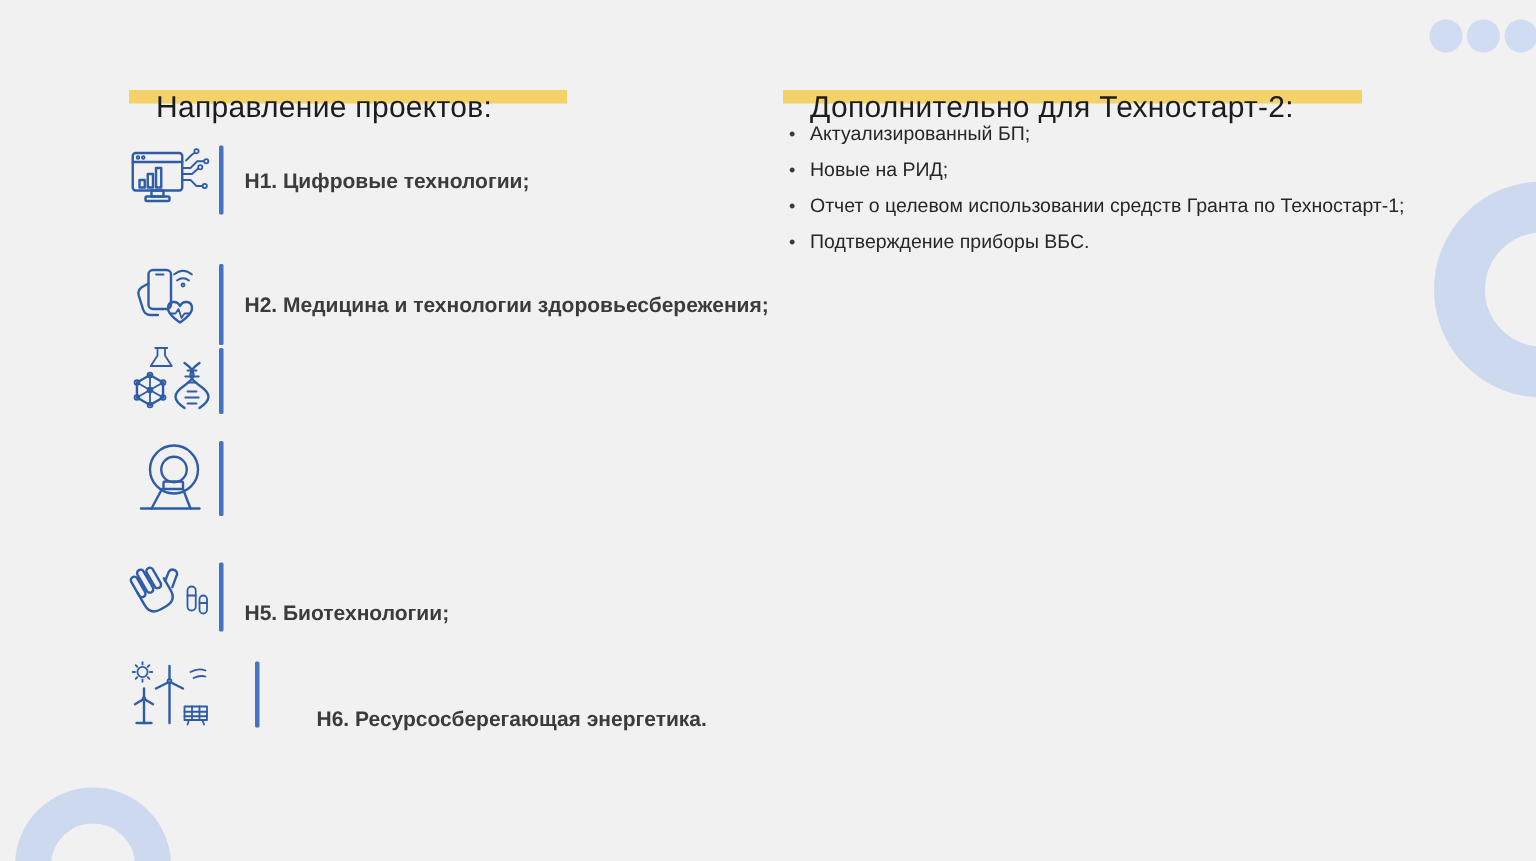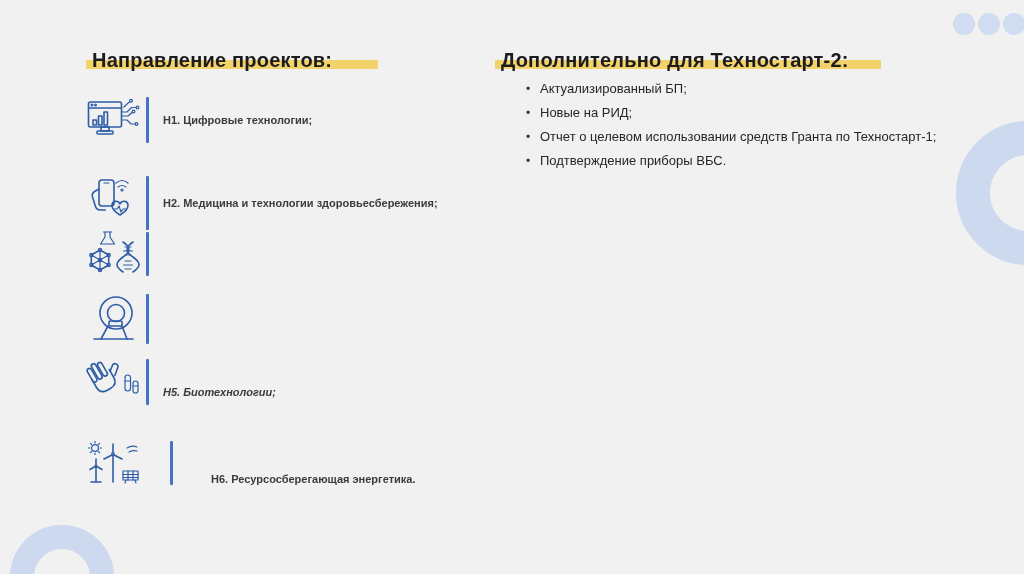--- a/index.html
+++ b/index.html
@@ -11,33 +11,33 @@
   }
   
   .deco-dot{position:absolute;width:22px;height:22px;border-radius:50%;background:#cfdcf1;}
   .deco-ring{position:absolute;border-radius:50%;border-style:solid;border-color:#cdd9ee;background:transparent;}
   .ring-right{width:76px;height:76px;border-width:34px;left:956px;top:121px;}
   .ring-bottom-left{width:56px;height:56px;border-width:24px;left:10px;top:525px;}
   
   .heading-wrap{position:absolute;top:44px;}
   .heading-wrap .hl{position:absolute;left:-2px;top:16px;height:9px;background:#f2d269;z-index:0;}
   .heading-wrap h2{
-    position:relative;z-index:1;margin:4px;font-size:20px;line-height:24px;
-    font-weight:700;color:#1c1c1c;letter-spacing:.2px;white-space:nowrap;
+    position:relative;z-index:1;margin:16px;font-size:20px;line-height:24px;
+    font-weight:400;color:#1c1c1c;letter-spacing:.2px;white-space:nowrap;
   }
   .left-heading{left:88px;}
   .left-heading .hl{width:292px;}
-  .right-heading{left:497px;}
+  .right-heading{left:524px;}
   .right-heading .hl{width:386px;}
   
   .item{position:absolute;left:86px;width:490px;display:flex;align-items:center;}
   .icon-box{width:56px;flex:0 0 56px;display:flex;align-items:center;justify-content:center;}
   .divider{width:3px;align-self:stretch;margin:1px 0 1px 4px;background:#4472c4;border-radius:1px;}
   .item-label{
-    margin-left:14px;font-size:11px;line-height:18px;font-weight:700;color:#3b3b3b;
+    margin-left:14px;font-size:14px;line-height:18px;font-weight:700;color:#3b3b3b;
     white-space:nowrap;
   }
   .item-label .indent{padding-left:9px;}
   
   .bullets{position:absolute;left:526px;top:81px;margin:0;padding:0;list-style:none;width:460px;}
   .bullets li{
     display:flex;align-items:flex-start;margin-bottom:8px;
     font-size:13px;line-height:16px;color:#262626;white-space:nowrap;
   }
   .bullets li .b{width:14px;flex:0 0 14px;font-size:12px;color:#3a3a3a;}
@@ -143,21 +143,21 @@
       <circle cx="30" cy="20" r="8.5"></circle>
       <rect x="23" y="28" width="13" height="5" rx="1"></rect>
       <path d="M15 46 l7 -13 M41 46 l-5 -13"></path>
       <line x1="8" y1="46" x2="47" y2="46"></line>
     </g>
       </svg>
   </div>
   <div class="divider"></div>
 </div>
 
-<div class="item" style="top:358px;height:48px;font-style:italic;">
+<div class="item" style="top:374px;height:48px;">
   <div class="icon-box">
     <svg width="56" height="48" viewBox="0 0 56 48">
         <g class="ic">
       <g transform="rotate(-30 20 26)">
         <rect x="10" y="4" width="4.6" height="15" rx="2.3"></rect>
         <rect x="16" y="2" width="4.6" height="17" rx="2.3"></rect>
         <rect x="22" y="4" width="4.6" height="15" rx="2.3"></rect>
         <path d="M10 15 v9 q0 8 8 8 h4 q8 0 8 -8 v-9"></path>
         <path d="M30 17 l5 -4 q2.5 -1.5 4 1 t-1 4 l-6 5"></path>
       </g>

